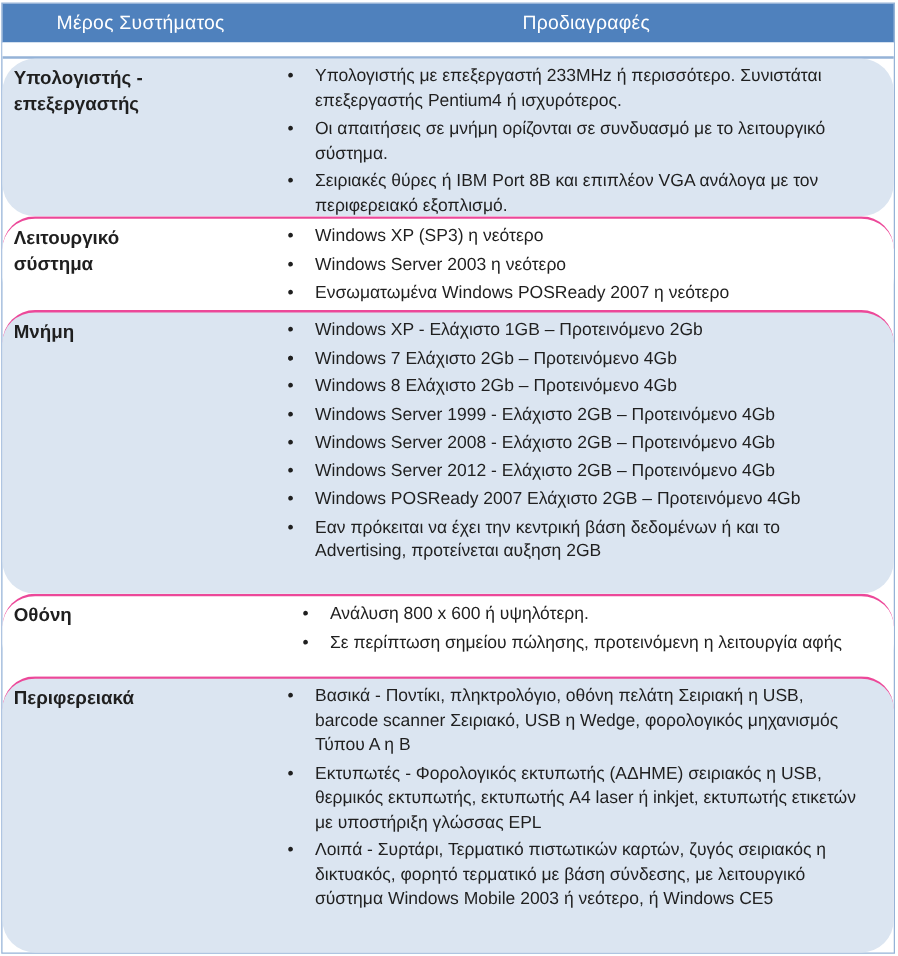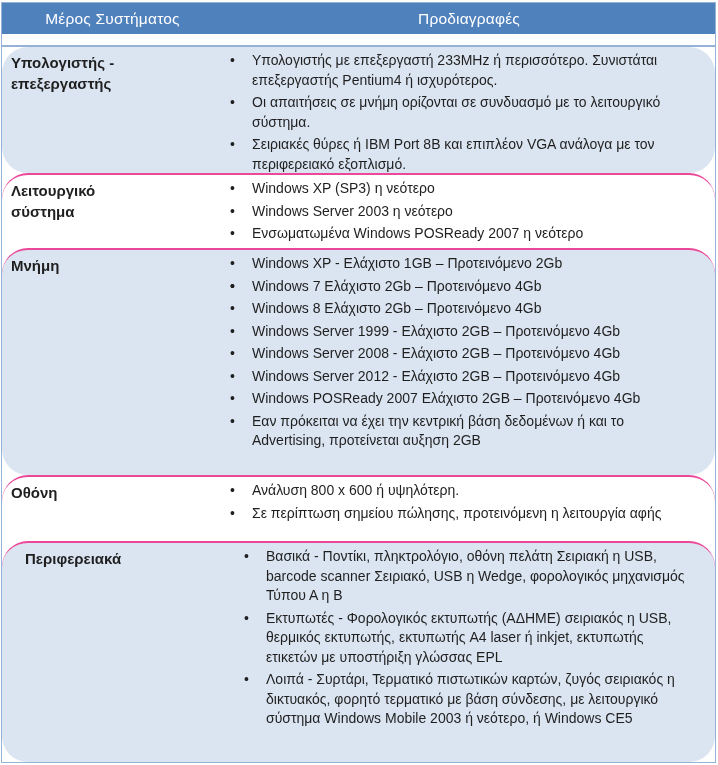--- a/index.html
+++ b/index.html
@@ -45,22 +45,22 @@
     display: flex;
     overflow: hidden;
     background: #ffffff;
     border-radius: 26px;
   }
   .row + .row { border-top: 2px solid #ec4899; }
   .row.banded { background: #DBE5F1; }
   .r0 { height: 126px; }
   .r1 { height: 73px; }
   .r2 { height: 225px; }
-  .r3 { height: 64px; }
-  .r4 { height: 219px; padding-left: 14px; }
+  .r3 { height: 64px; gap: 12px; }
+  .r4 { height: 219px; }
   .cell-left {
     width: 221px;
     box-sizing: border-box;
     padding: 5px 6px 0 9px;
     font-weight: bold;
     font-size: 15px;
     line-height: 21px;
     white-space: pre-line;
   }
   .cell-right {

